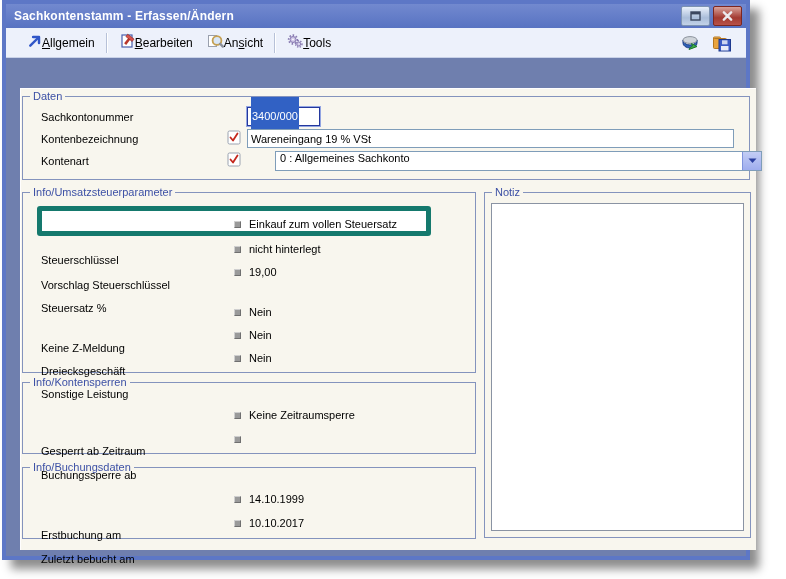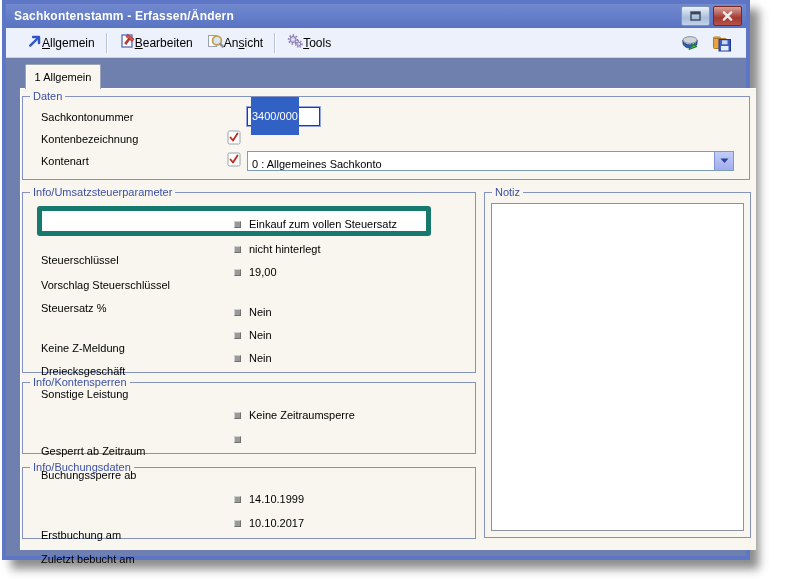--- a/index.html
+++ b/index.html
@@ -42,21 +42,21 @@
     color:#3c50a5;font-size:11px;line-height:14px;white-space:nowrap;}
 
   .flabel{position:absolute;font-size:11px;color:#000;white-space:nowrap;}
   .input{position:absolute;background:#fff;border:1px solid #7f9db9;box-sizing:border-box;
     font-size:11px;font-family:"Liberation Sans",sans-serif;padding:2px 3px;}
   .input.focus{border:1px solid #24389d;box-shadow:0 0 0 1px #93a5e2;}
   .sel{background:#3161c4;color:#fff;padding:13px 1px;}
   .chk{position:absolute;width:14px;height:15px;}
 
   .combo{position:absolute;background:#fff;border:1px solid #7f9db9;box-sizing:border-box;
-    font-size:11px;display:flex;align-items:flex-end;cursor:default;}
+    font-size:11px;display:flex;align-items:flex-start;cursor:default;margin-left:28px;}
   .combo-text{flex:1;padding:0 4px;white-space:nowrap;overflow:hidden;}
   .combo-btn{width:18px;align-self:stretch;background:linear-gradient(#c3cdf5,#9fadee);
     border-left:1px solid #7f93dc;display:flex;align-items:center;justify-content:center;cursor:pointer;}
 
   
   .irow{position:absolute;left:0;right:0;height:15px;font-size:11px;z-index:1;}
   .irow .rlabel{position:absolute;left:18px;top:0;white-space:nowrap;margin-top:36px;}
   .irow .marker{position:absolute;left:211px;top:3px;width:7px;height:7px;background:#9a9a9a;
     border-top:1px solid #cfcfcf;border-left:1px solid #cfcfcf;border-right:1px solid #6f6f6f;border-bottom:1px solid #6f6f6f;box-sizing:border-box;}
   .irow .rvalue{position:absolute;left:226px;top:0;white-space:nowrap;}
@@ -155,41 +155,39 @@
               <rect x="1.5" y="5.5" width="13" height="10" rx="1" fill="#e8a33d" stroke="#b5761f" stroke-width="1"></rect>
               <rect x="7" y="6.5" width="11.5" height="11.5" fill="#3b5bc4" stroke="#1e3a8f" stroke-width="1"></rect>
               <rect x="10" y="7.3" width="5.5" height="4" fill="#cdd6f0"></rect>
               <rect x="9" y="13" width="7.5" height="4.5" fill="#e8ecf8"></rect>
             </svg>
         </span>
       </div>
     </div>
 
     <div class="inner">
-      <div class="tab">
-        <span>1 Allgemein</span>
-      </div>
 
       <div class="content">
 
         <div class="grp" style="left:2px;top:8px;width:728px;height:84px;">
           <span class="legend">Daten</span>
 
           <span class="flabel" style="left:18px;top:14px;">Sachkontonummer</span>
           <div class="input focus" style="left:224px;top:10px;width:73px;height:19px;">
             <span class="sel">3400/000</span>
           </div>
 
           <span class="chk" style="left:204px;top:33px;">
             <svg width="14" height="15" viewBox="0 0 14 15">
                 <rect x="1" y="1" width="12" height="13" rx="1.5" fill="#fff" stroke="#9aa2b0" stroke-width="1"></rect>
                 <path d="M3.5 7.5 L6 10.5 L10.5 3.5" fill="none" stroke="#c4271d" stroke-width="1.8" stroke-linecap="round" stroke-linejoin="round"></path>
               </svg>
           </span>
           <span class="flabel" style="left:18px;top:36px;">Kontenbezeichnung</span>
+          <input class="input" style="left: 224px; top: 32px; width: 487px; height: 19px;" value="Wareneingang 19 % VSt">
 
           <span class="chk" style="left:204px;top:55px;">
             <svg width="14" height="15" viewBox="0 0 14 15">
                 <rect x="1" y="1" width="12" height="13" rx="1.5" fill="#fff" stroke="#9aa2b0" stroke-width="1"></rect>
                 <path d="M3.5 7.5 L6 10.5 L10.5 3.5" fill="none" stroke="#c4271d" stroke-width="1.8" stroke-linecap="round" stroke-linejoin="round"></path>
               </svg>
           </span>
           <span class="flabel" style="left:18px;top:58px;">Kontenart</span>
           <div class="combo" style="left:224px;top:54px;width:487px;height:20px;">
             <span class="combo-text">0 : Allgemeines Sachkonto</span>

